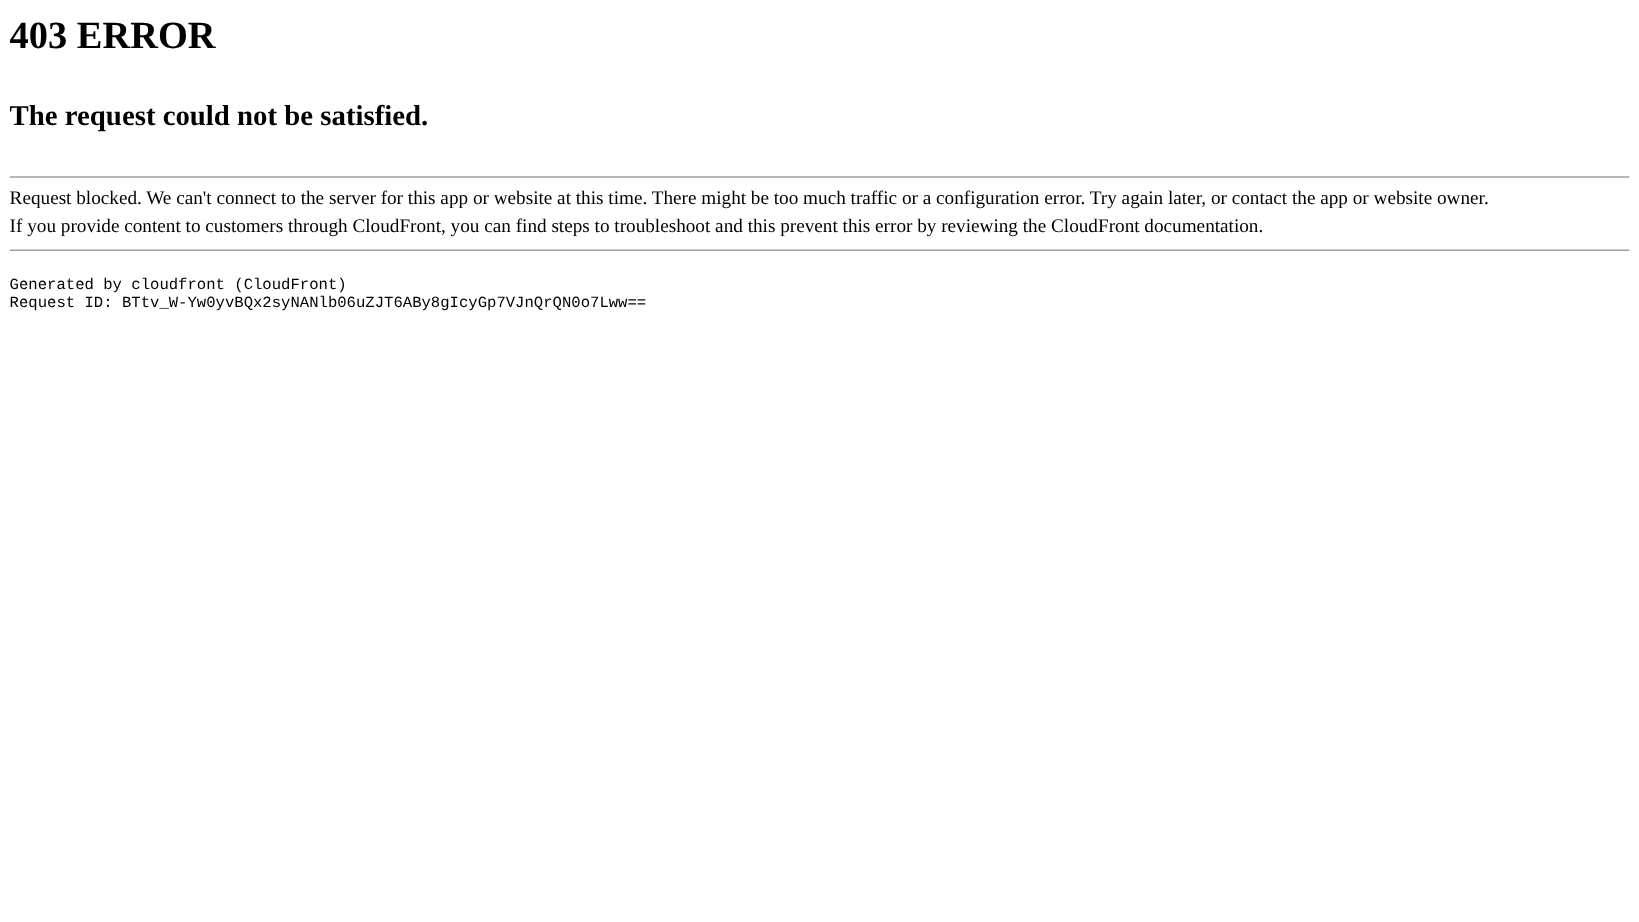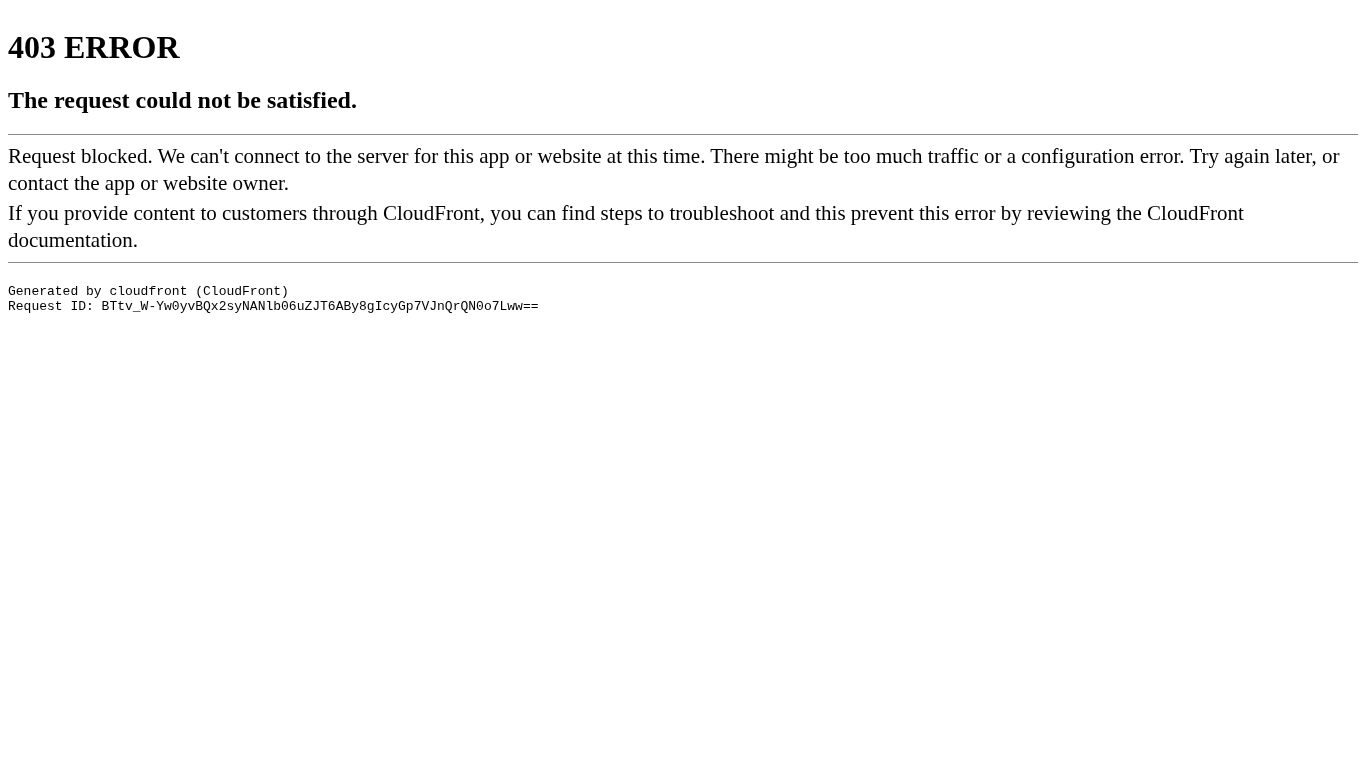--- a/index.html
+++ b/index.html
@@ -4,34 +4,34 @@
   <style>
     body {
       font-family: "Times New Roman", Times, serif;
       margin: 8px;
       background: #ffffff;
       color: #000000;
     }
     h1 {
       font-size: 32px;
       font-weight: bold;
-      margin: 21px 0;
+      margin: 3px 0;
     }
     h2 {
       font-size: 24px;
       font-weight: bold;
-      margin: 20px 0;
+      margin: 36px 0;
     }
     hr {
       border: none;
       border-top: 1px solid #888;
       margin: 8px 0;
     }
     .msg {
-      font-size: 21px;
+      font-size: 16px;
       line-height: 1.3;
       margin: 2px 0;
     }
     pre {
       font-family: "Courier New", Courier, monospace;
       font-size: 13px;
       margin: 21px 0;
       white-space: pre;
     }
   </style>

